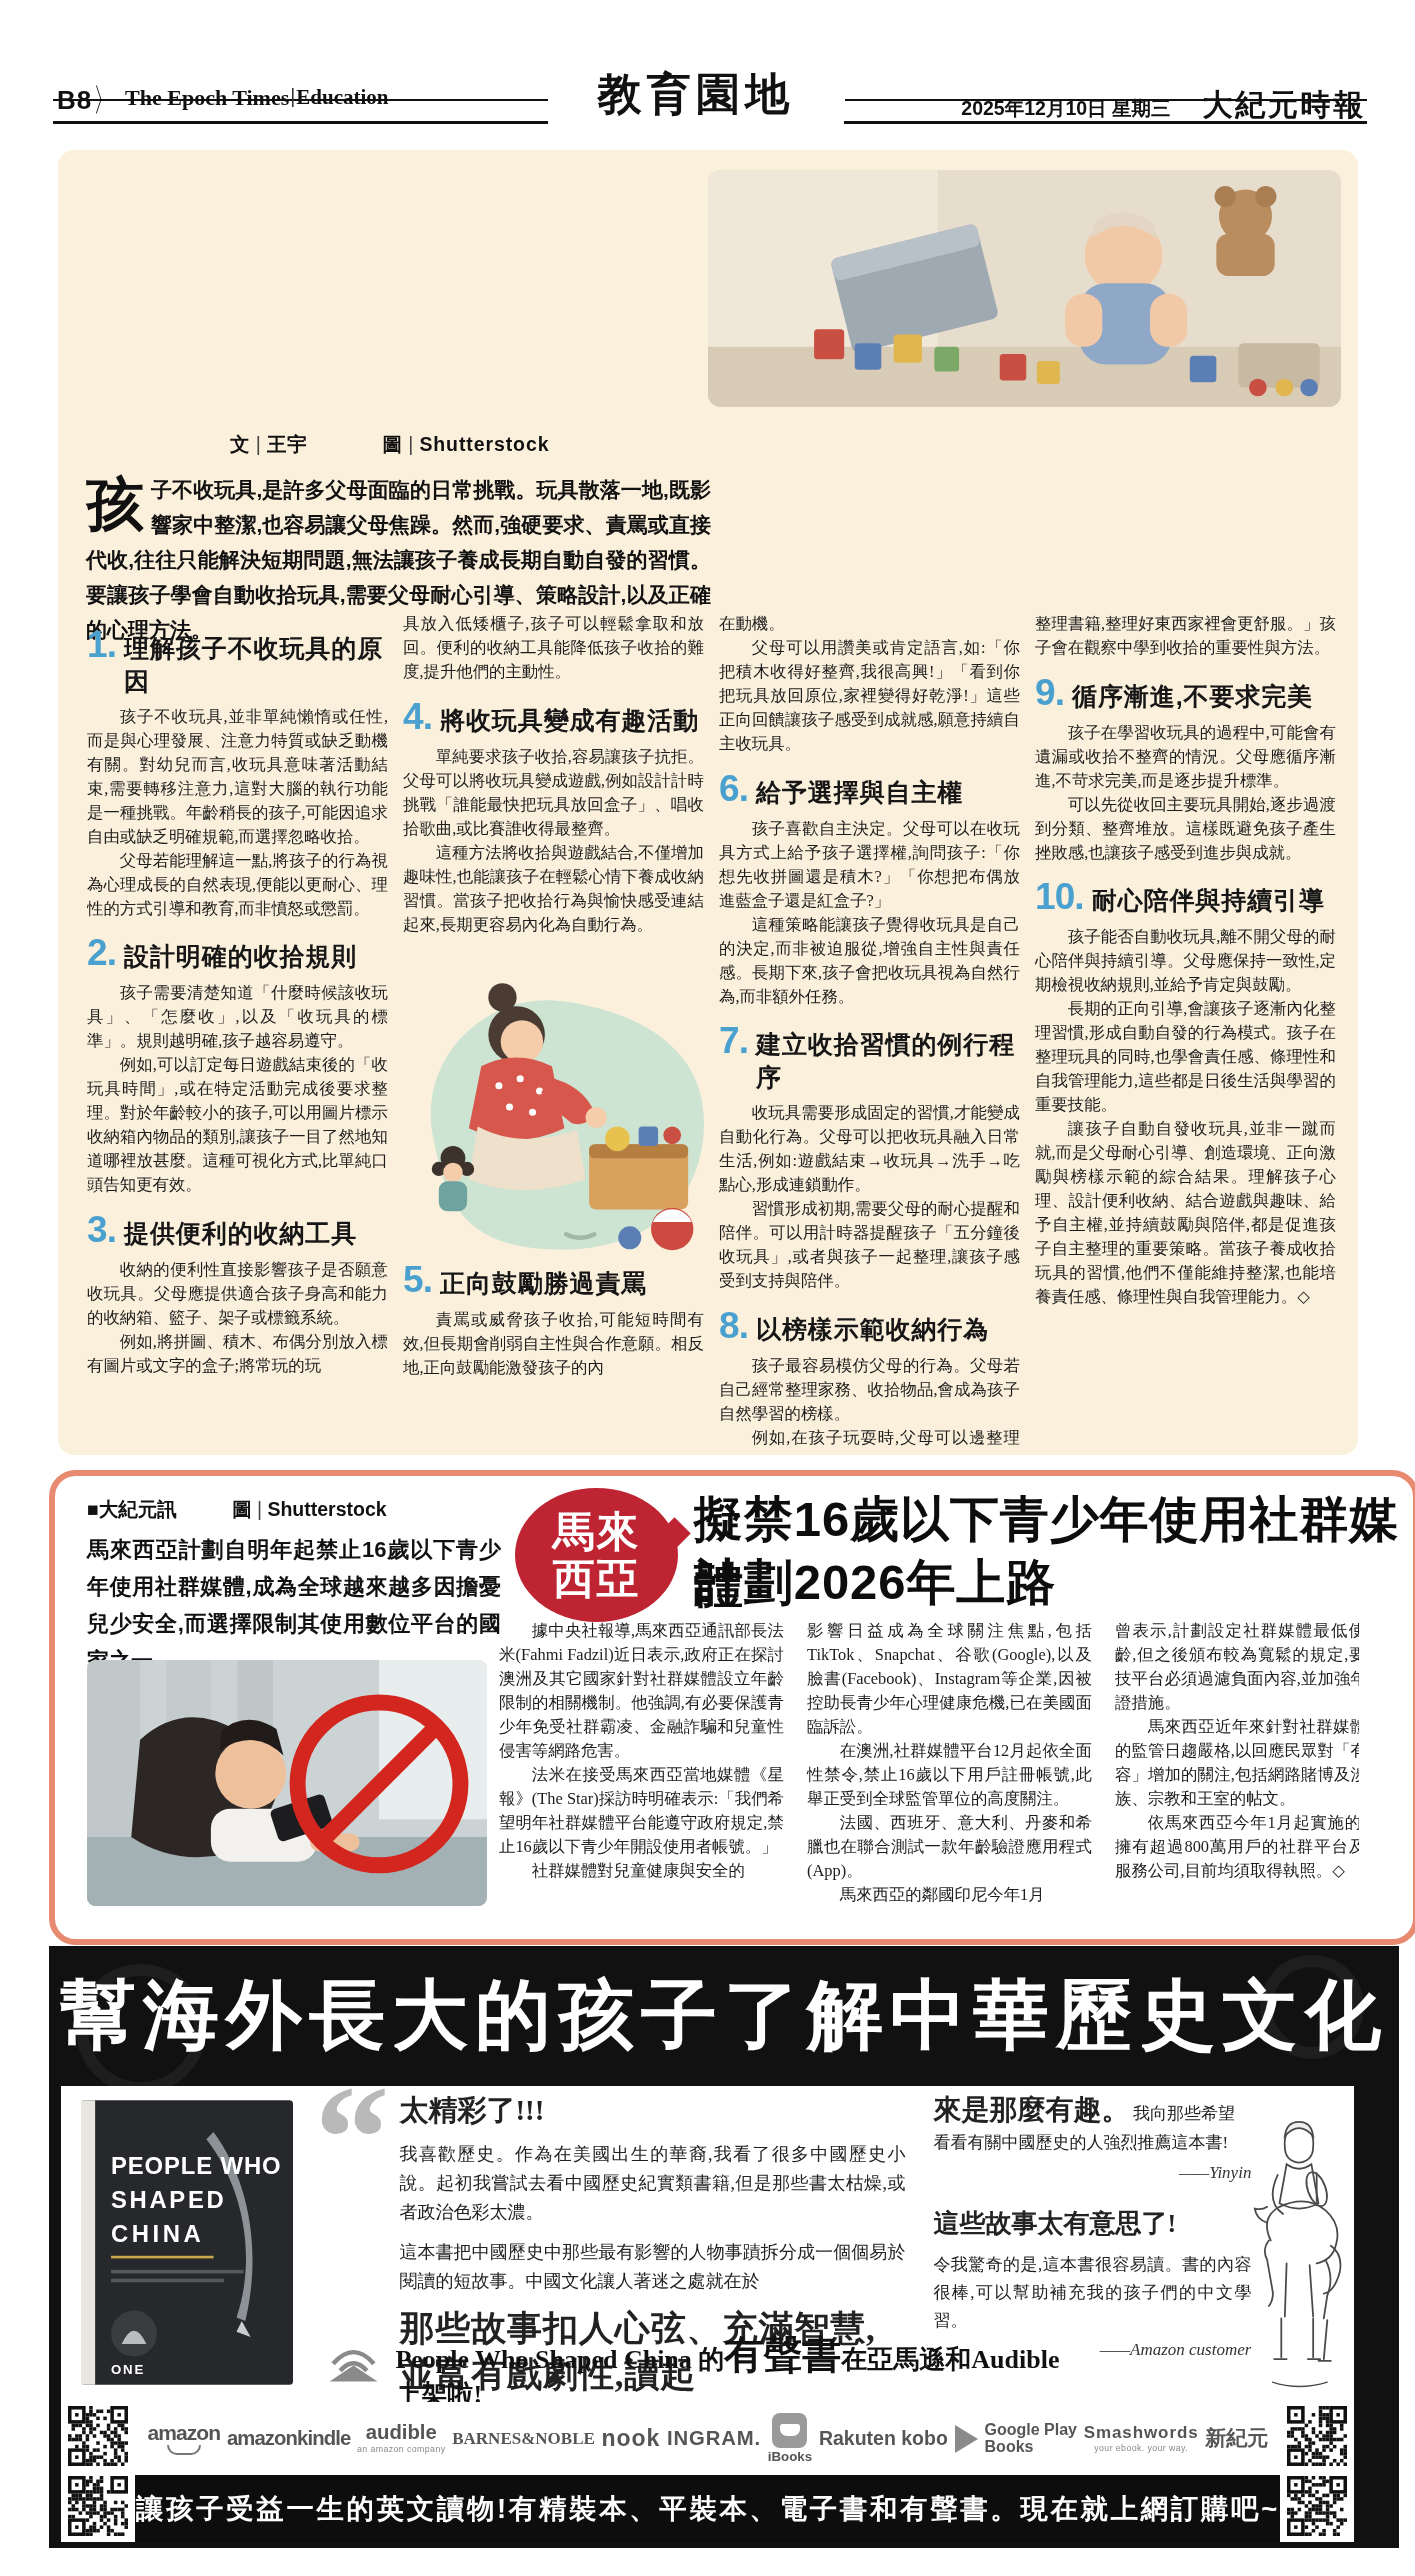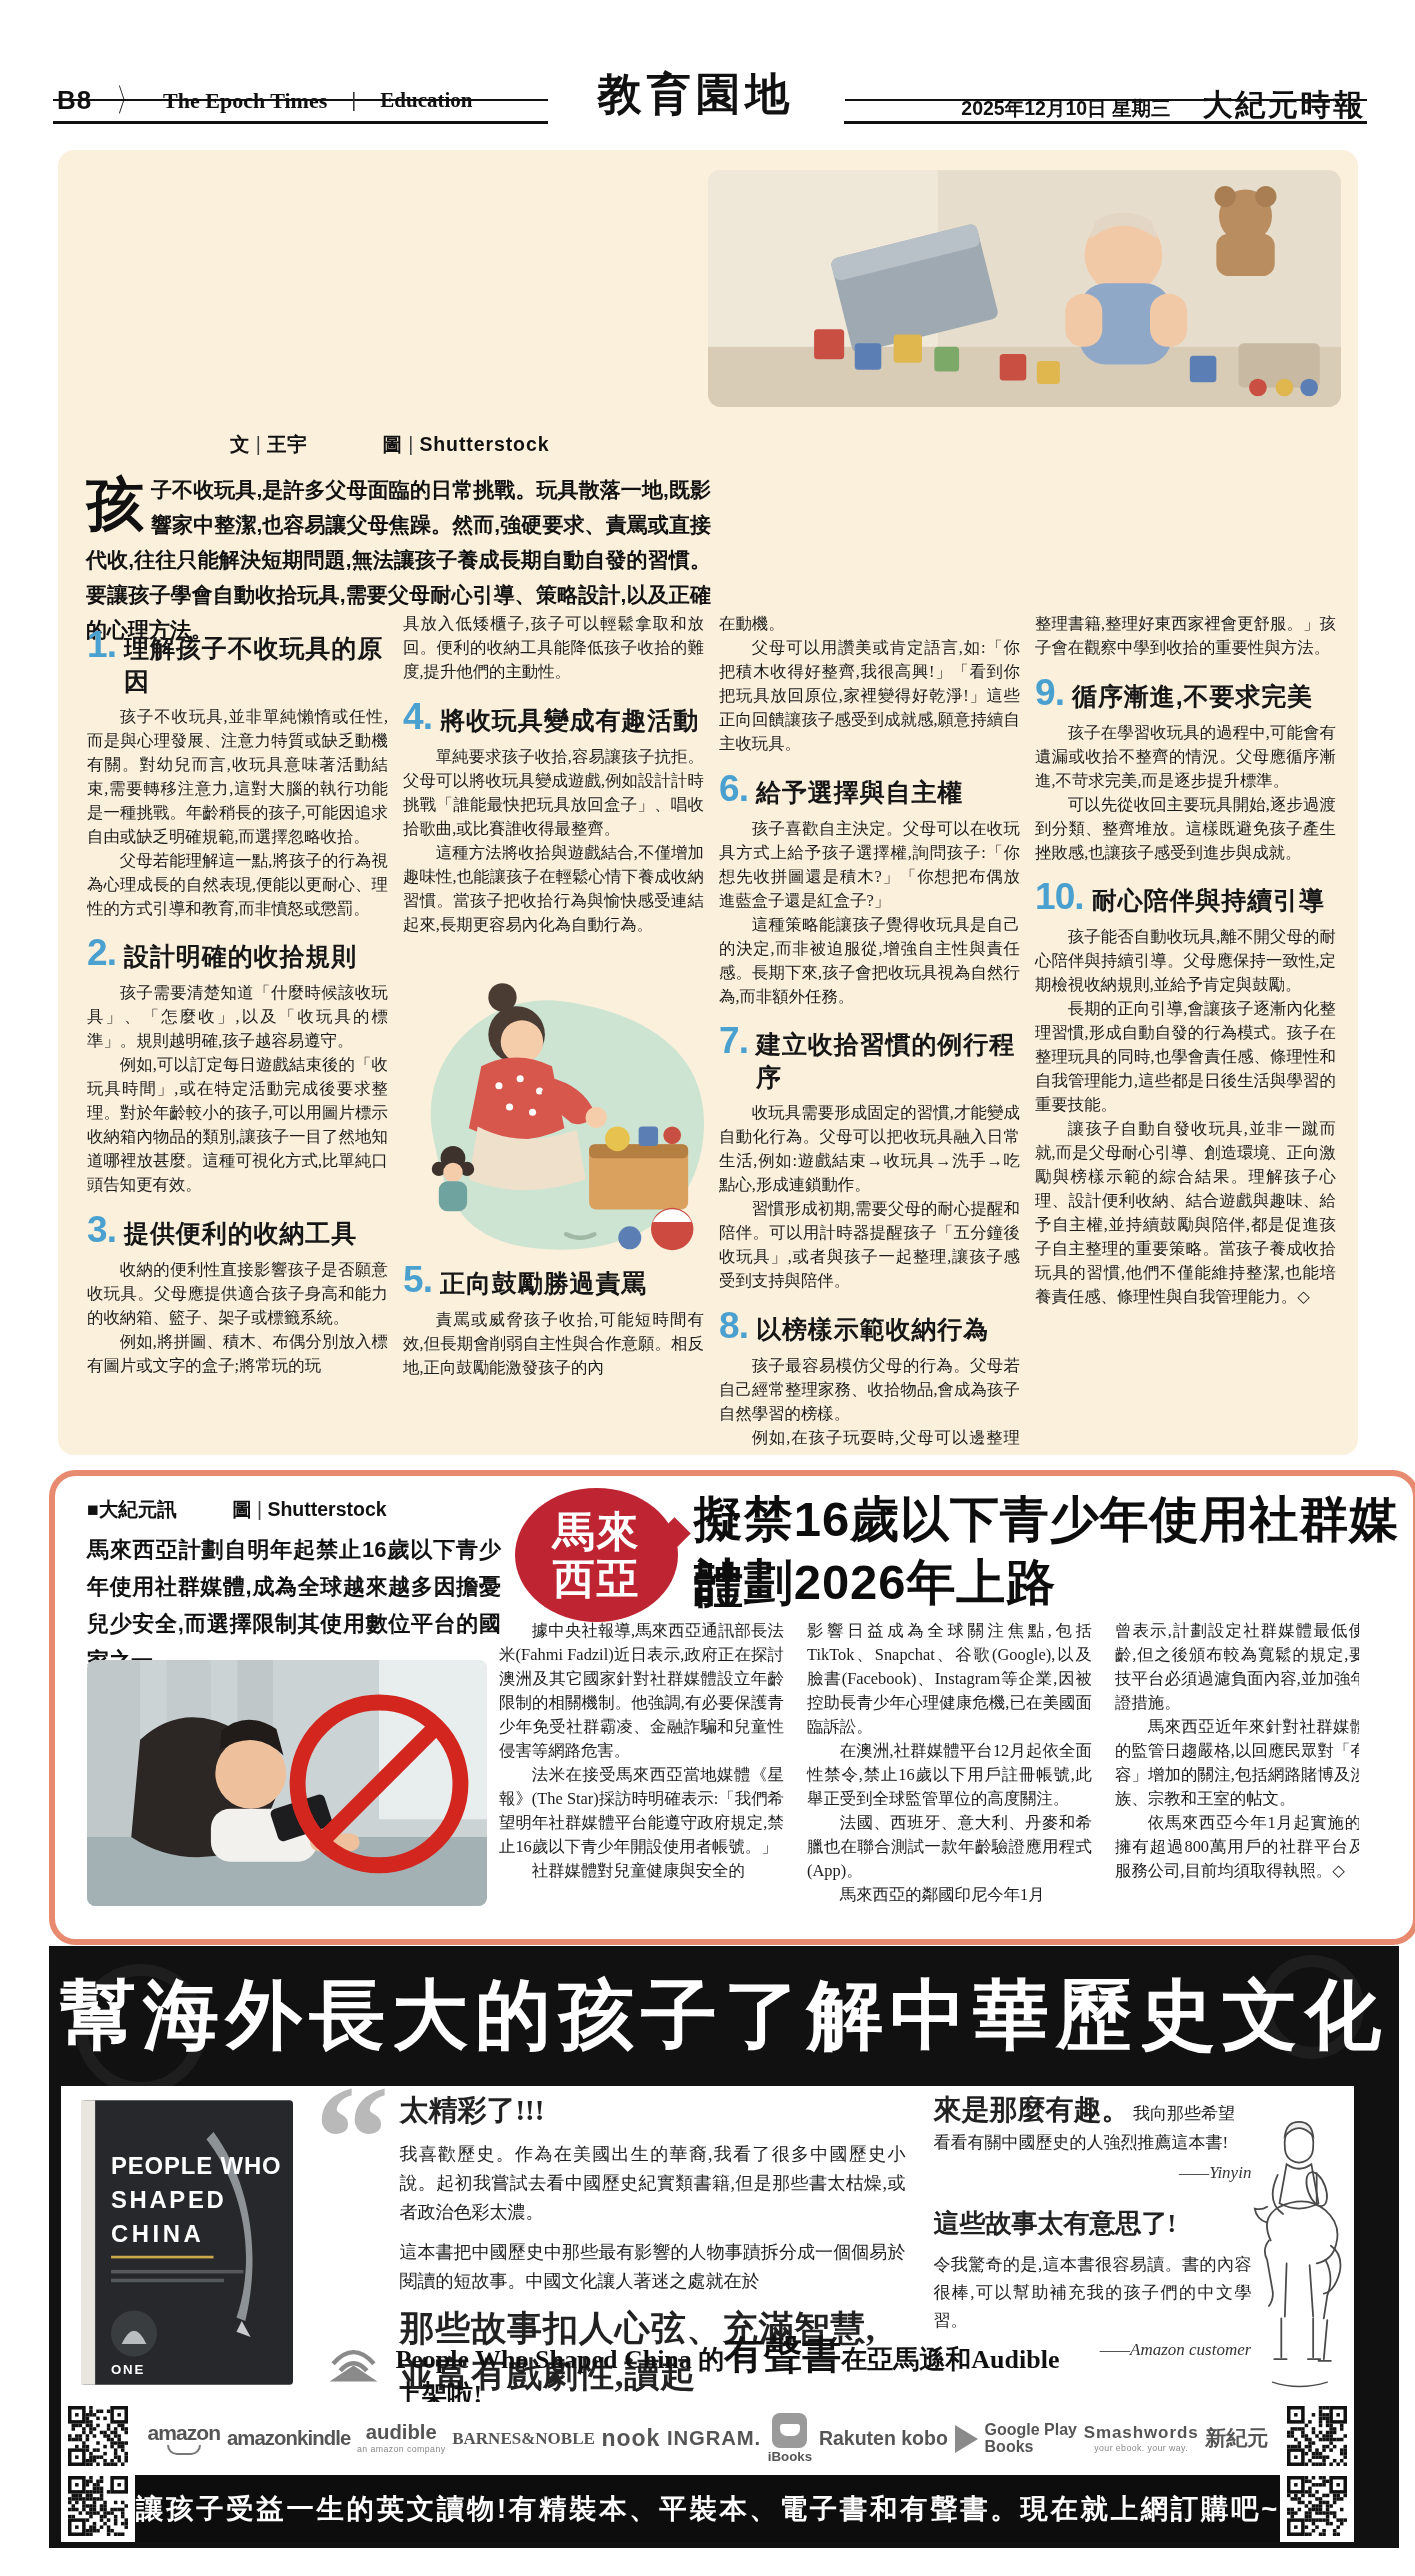--- a/index.html
+++ b/index.html
@@ -1,24 +1,24 @@
 <!DOCTYPE html>
 <html style="font-size:14px"><head>
 <meta charset="utf-8">
 <style>
   html,body{margin:0;padding:0;background:#fff;}
   .page{position:relative;width:1415px;height:2576px;margin:0 auto;background:#fff;
         font-family:"Liberation Sans","DejaVu Sans",sans-serif;color:#111;overflow:hidden;}
 
   
   .hdr-rule{position:absolute;background:#111;}
-  .hdr-left{position:absolute;left:57px;top:85px;display:flex;align-items:center;gap:24px;}
+  .hdr-left{position:absolute;left:57px;top:85px;display:flex;align-items:flex-start;gap:1px;}
   .hdr-page{font-size:26px;font-weight:900;letter-spacing:0.9px;}
   .hdr-chev{font-size:23px;font-weight:400;transform:scaleY(1.4);display:inline-block;}
-  .hdr-brand{font-family:"Liberation Serif","DejaVu Serif",serif;font-size:22px;font-weight:600;}
+  .hdr-brand{font-family:"Liberation Serif","DejaVu Serif",serif;font-size:22px;font-weight:600;margin-left:8px;}
   .hdr-bar{font-size:19.5px;color:#333;font-weight:300;}
   .hdr-section{font-family:"Liberation Serif","DejaVu Serif",serif;font-size:21px;font-weight:600;}
   .hdr-title{position:absolute;left:548px;width:296px;top:65px;text-align:center;
              font-family:"Liberation Serif","DejaVu Serif",serif;font-size:44px;font-weight:900;
              letter-spacing:5.3px;background:#fff;}
   .hdr-right{position:absolute;right:49px;top:85px;display:flex;align-items:baseline;gap:32px;}
   .hdr-date{font-size:19.5px;font-weight:700;}
   .hdr-masthead{font-family:"Liberation Serif","DejaVu Serif",serif;font-size:30px;font-weight:900;letter-spacing:2.7px;}
 
   

